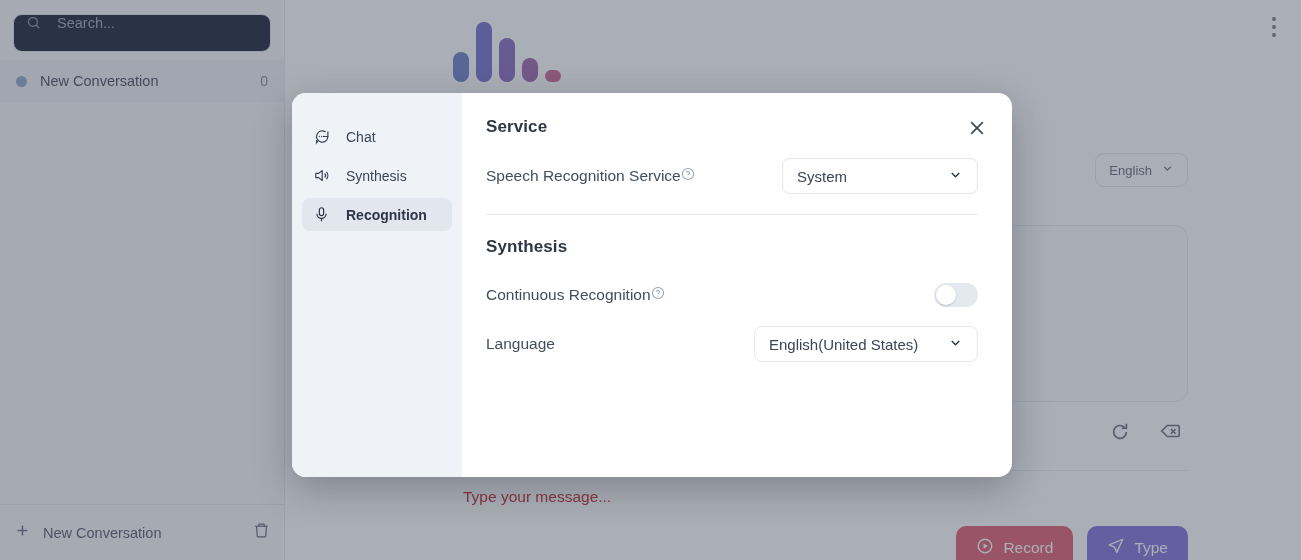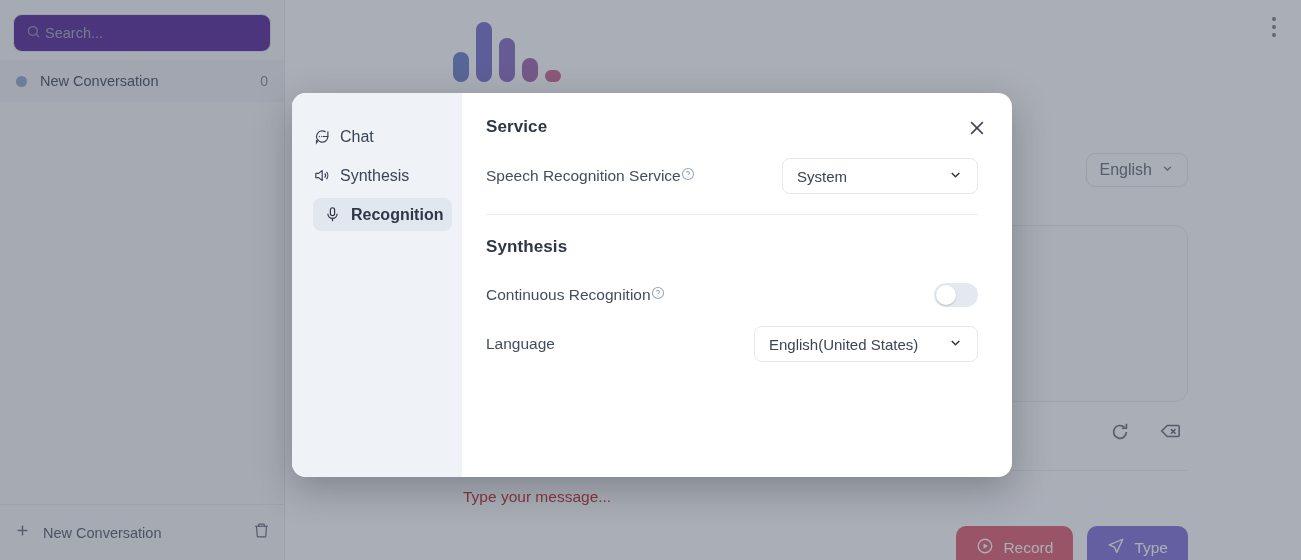--- a/index.html
+++ b/index.html
@@ -20,24 +20,24 @@
     border-right: 1px solid #e6e9ef;
     display: flex; flex-direction: column;
     padding: 0;
     flex: 0 0 285px;
   }
   .search-box {
     margin: 14px 13px 8px 13px;
     height: 38px;
     border: 1px solid #e2e6ed;
     border-radius: 9px;
-    background: #4c1d95;
-    display: flex; align-items: center;
+    background: #0f172a;
+    display: flex; 
     padding: 0 12px;
-    gap: 4px;
+    gap: 16px;
   }
   .search-box .ph { color: #9aa2b1; font-size: 14.5px; }
   .conv-item {
     margin: 0 0 0 0;
     height: 42px;
     background: #eef0f5;
     display: flex; align-items: center;
     padding: 0 16px;
     gap: 13px;
   }
@@ -74,21 +74,21 @@
   }
   .kebab b { width: 4px; height: 4px; border-radius: 50%; background: #6e7787; display: block; }
 
   .lang-pill {
     position: absolute; right: 113px; top: 153px;
     height: 34px; padding: 0 13px;
     border: 1px solid #e2e6ed; border-radius: 9px;
     background: #fff; display: flex; align-items: center; gap: 9px;
     font-size: 14.5px; color: #5d6personal;
   }
-  .lang-pill .t { font-size: 16px; color: #5d6575; }
+  .lang-pill .t { font-size: 13px; color: #5d6575; }
 
   .msg-area { position: relative; flex: 1; }
   .msg-bubble {
     position: absolute; right: 113px; top: 85px;
     width: 460px; height: 177px;
     border: 1px solid #e9ecf2; border-radius: 13px;
     background: #fdfdfe;
     padding: 22px 24px;
     font-size: 15.5px; color: #3c4455; line-height: 1.6;
   }
@@ -134,25 +134,25 @@
     border-radius: 14px;
     box-shadow: 0 12px 38px rgba(20,26,40,0.28);
     display: flex; overflow: hidden;
   }
   .m-side {
     width: 170px; flex: 0 0 170px;
     background: #eff2f7;
     padding: 27px 10px 0 10px;
   }
   .m-nav {
-    height: 33px; display: flex; align-items: center; gap: 10px;
+    height: 33px; display: flex; align-items: center; gap: 16px;
     padding: 0 11px; border-radius: 8px; margin-bottom: 6px;
-    font-size: 16px; color: #3b4455;
-  }
-  .m-nav.active { background: #e1e6ef; font-weight: 600; color: #2f3747; margin-left: 11px; }
+    font-size: 14px; color: #3b4455;
+  }
+  .m-nav.active { background: #e1e6ef; font-weight: 600; color: #2f3747; }
   .m-nav svg { display: block; flex: 0 0 auto; }
 
   .m-body { flex: 1; padding: 24px 34px 0 24px; position: relative; }
   .m-close {
     position: absolute; right: 22px; top: 24px;
     width: 26px; height: 26px; display: flex;
     align-items: center; justify-content: center;
   }
   .m-h {
     font-size: 17px; font-weight: 700; color: #2f3747;

